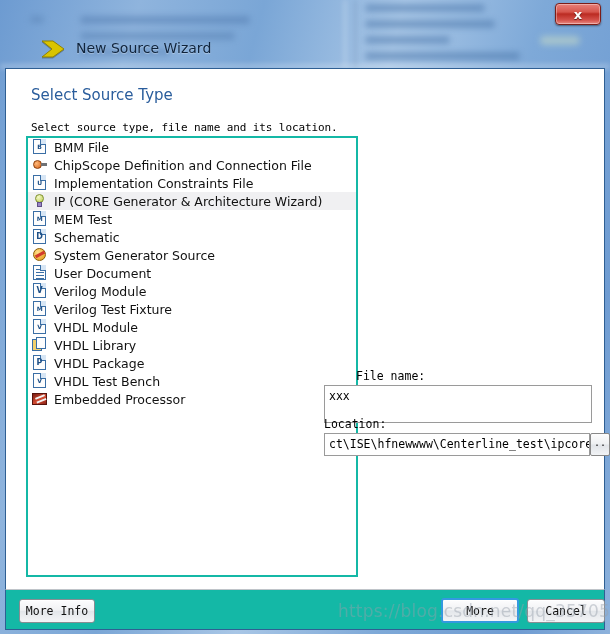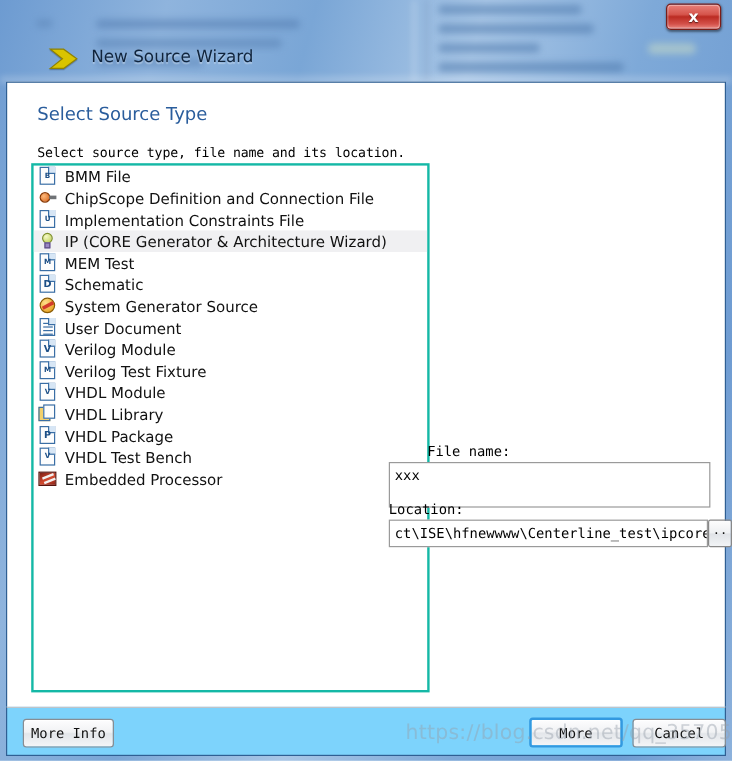--- a/index.html
+++ b/index.html
@@ -171,21 +171,21 @@
     display: flex; align-items: center; justify-content: center;
     font-size: 10px; color: #111; line-height: 1;
     font-family: "DejaVu Sans Mono", monospace;
     padding-bottom: 4px;
   }
 
   
   #footer {
     position: absolute; left: 5px; top: 589px;
     width: 600px; height: 41px;
-    background: #7dd3fc;
+    background: #14b8a6;
     border-left: 1px solid #2f5f93;
     border-right: 1px solid #2f5f93;
     border-bottom: 1px solid #2f5f93;
     border-top: 1px solid #bfc4c9;
     text-align: right;
   }
   .btn {
     position: absolute;
     border: 1px solid #888d93;
     border-radius: 3px;

